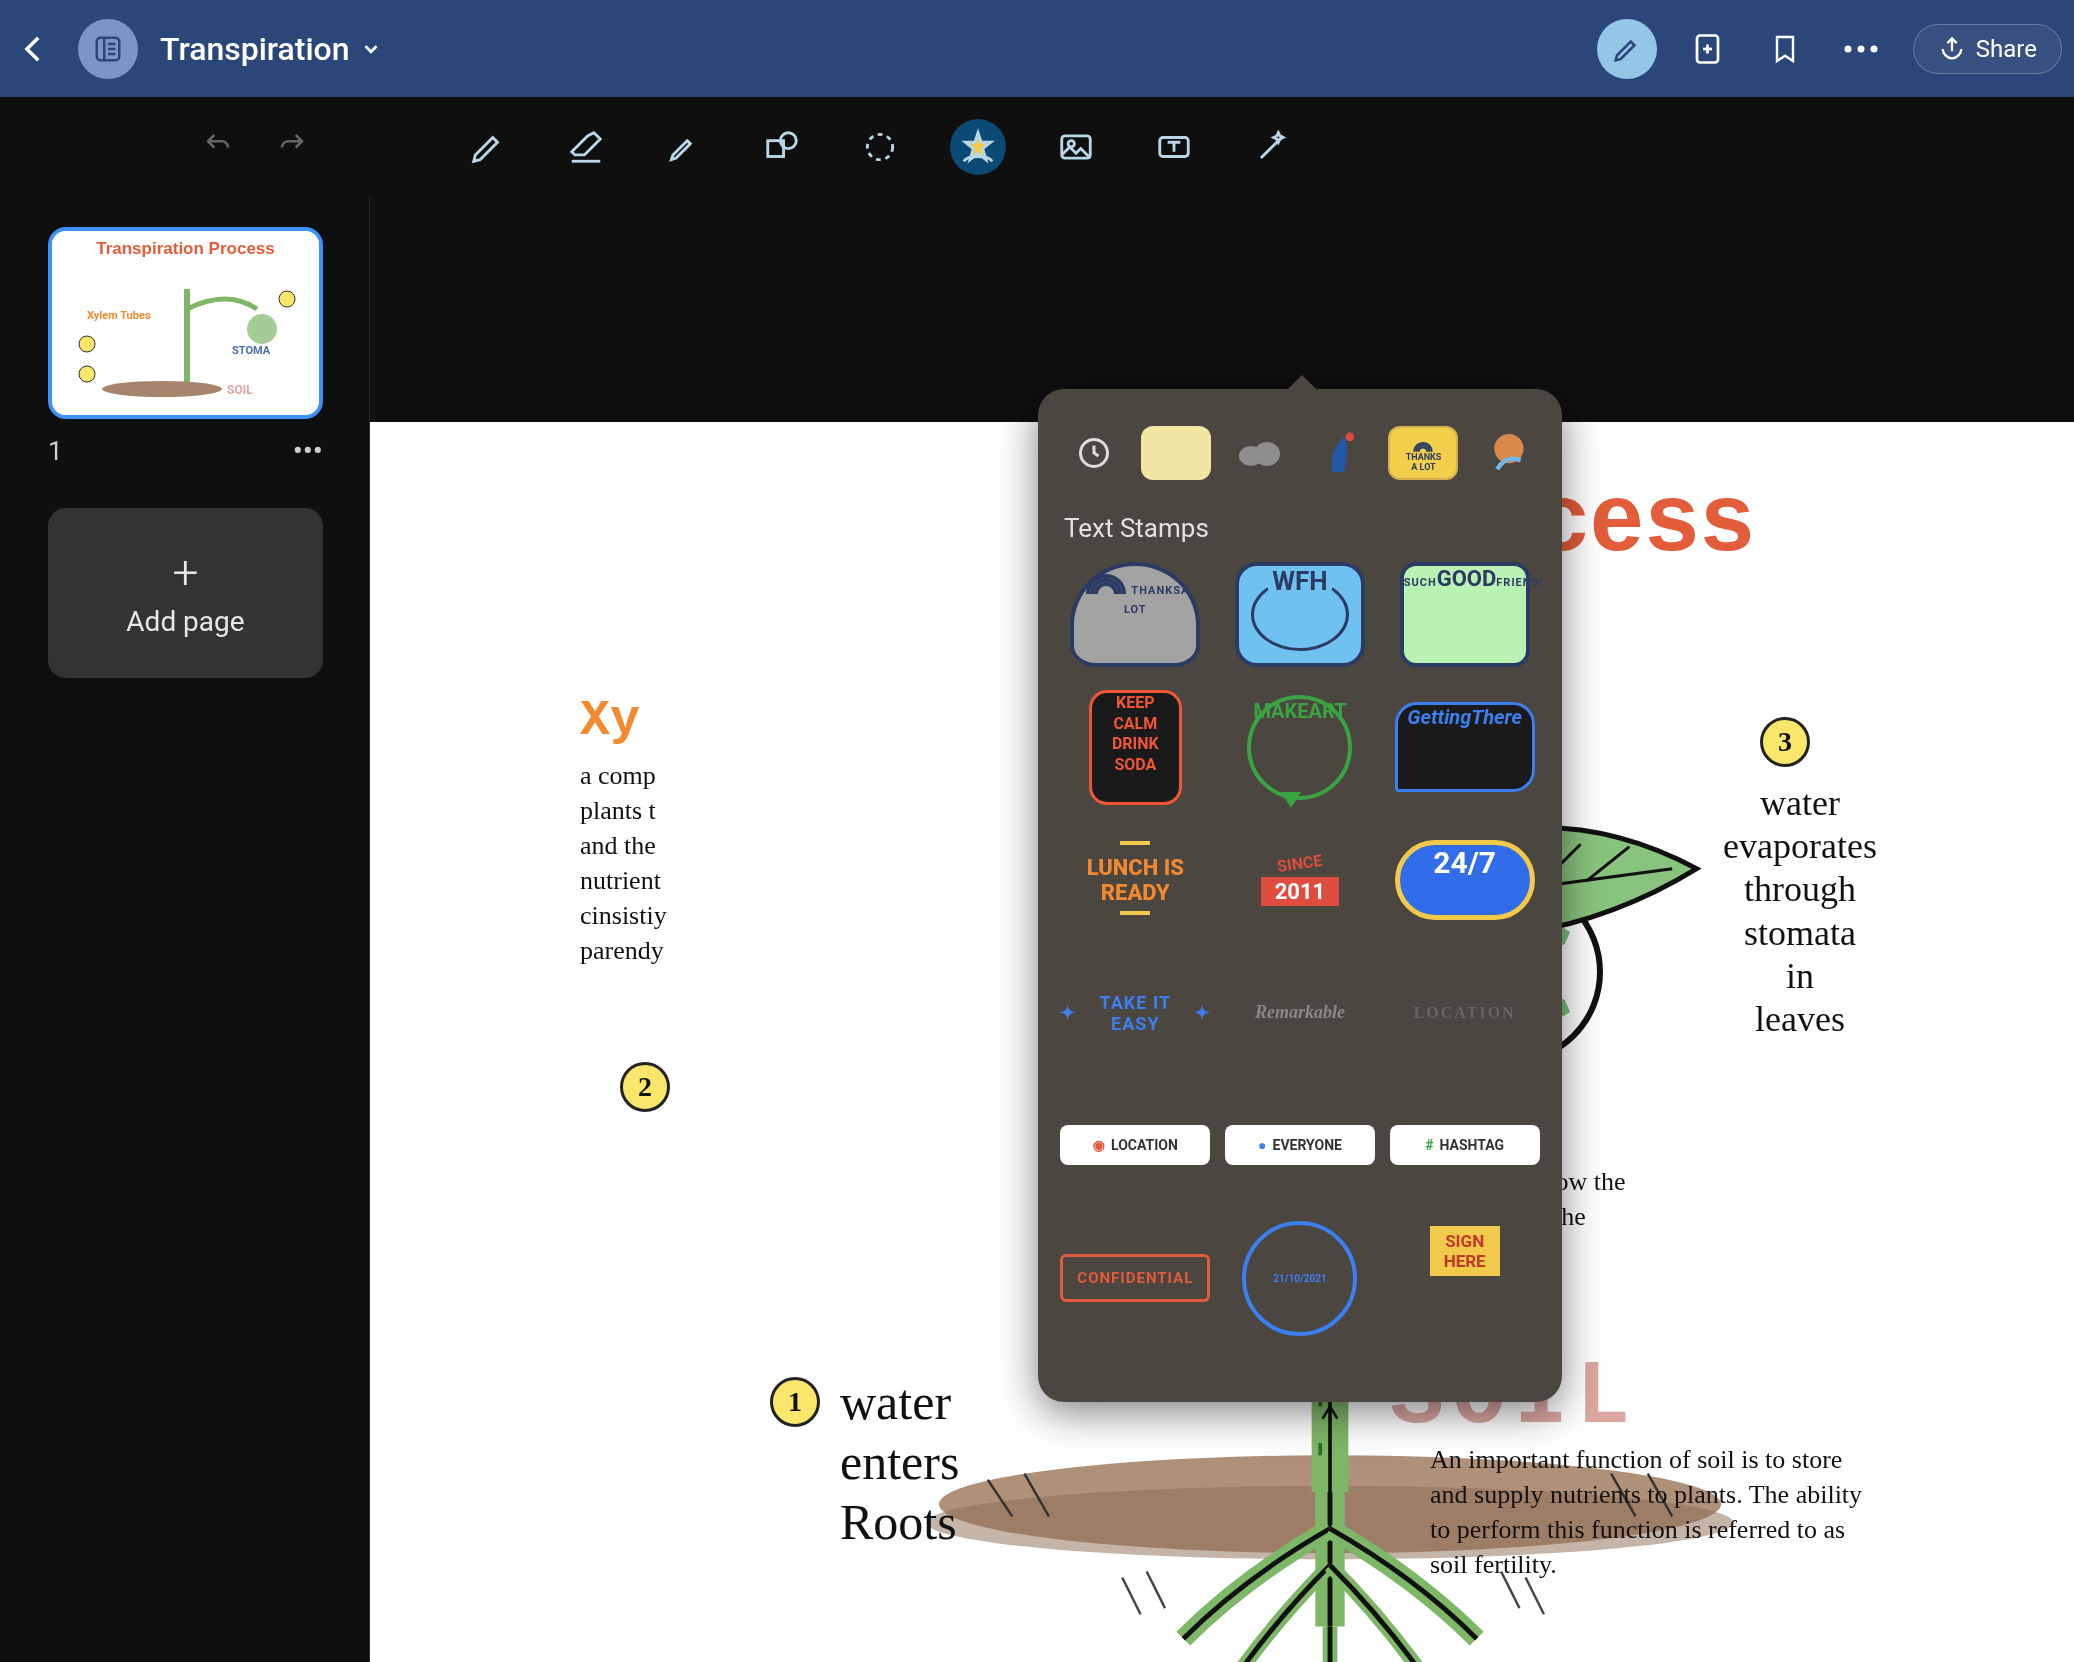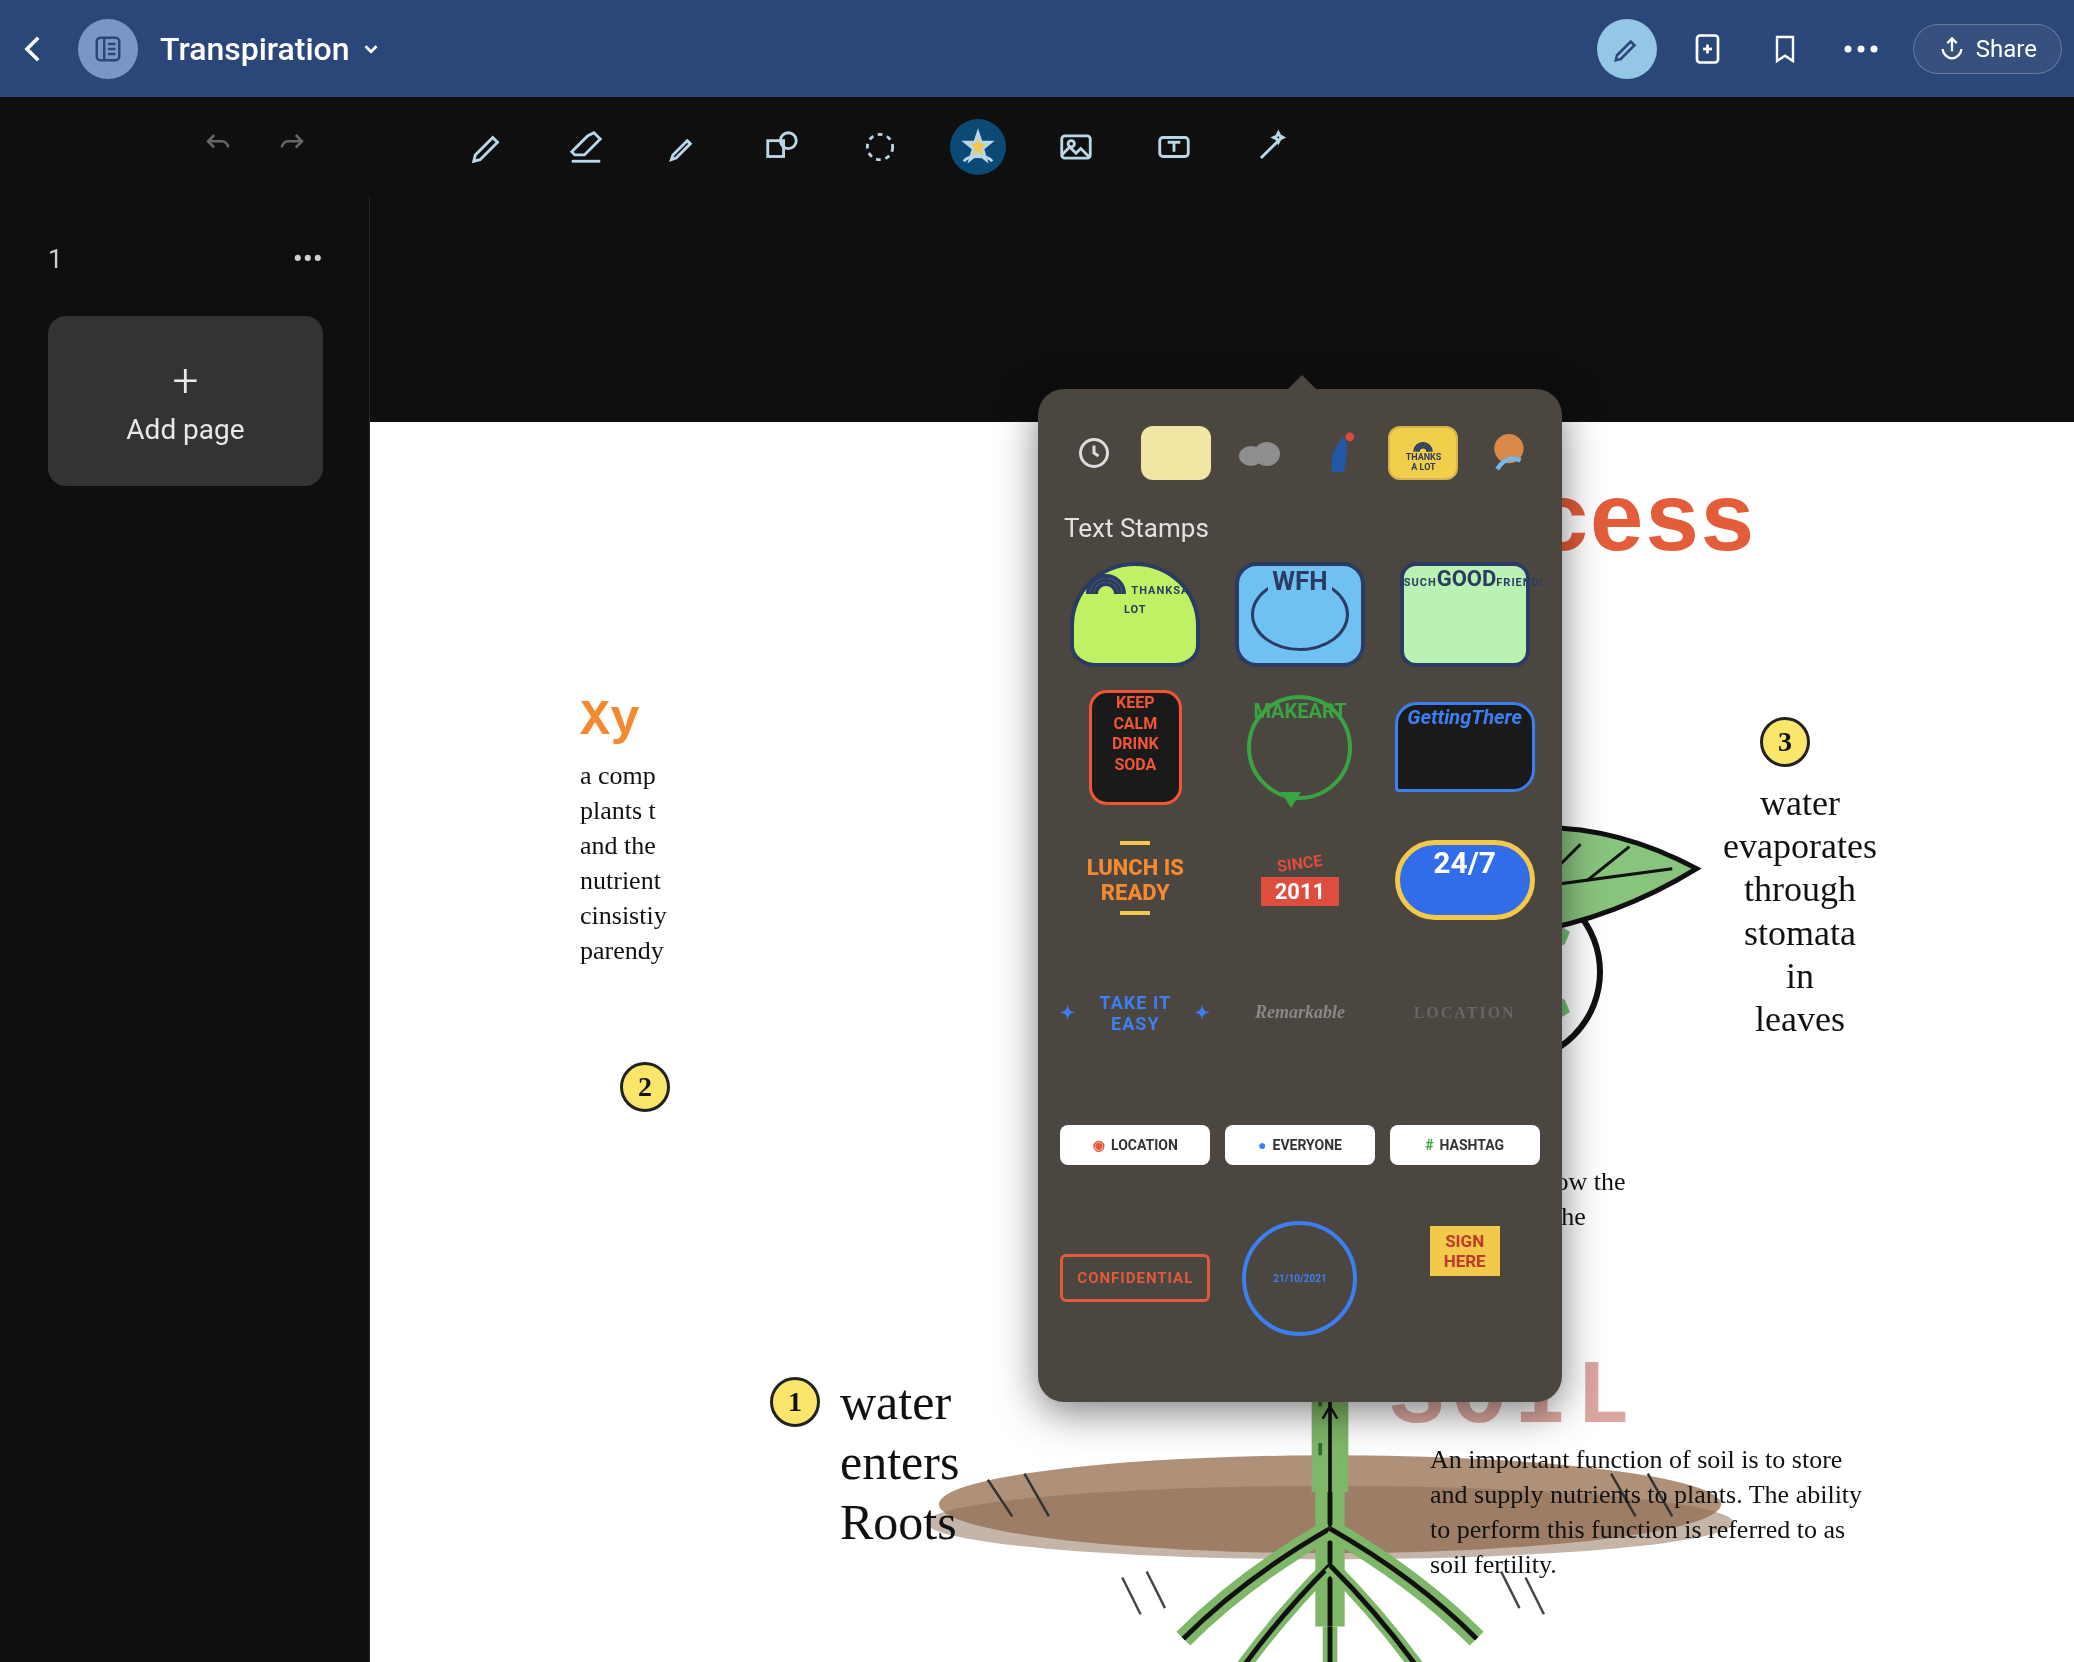--- a/index.html
+++ b/index.html
@@ -70,21 +70,21 @@
   .tab-chip.active { background:#6b655c; border:2px solid #d6b24c; }
   .tab-chip.recent svg circle { stroke:#ddd; }
   .tab-chip.note { background:#f2e6a4; }
   .tab-chip.cloud { color:#8e8e8e; }
   .section-head { font-size:26px; color:#e2e2e2; margin:20px 6px 14px; }
   .sticker-grid { display:grid; grid-template-columns:repeat(3, 1fr); gap:14px; padding:0 2px; overflow-y:auto; height:800px; }
   .sticker-grid::-webkit-scrollbar { width:6px; }
   .sticker-grid::-webkit-scrollbar-thumb { background:#777; border-radius:4px;}
   .stk { border-radius:12px; display:flex; align-items:center; justify-content:center; text-align:center; font-weight:700; font-size:16px; height:115px; }
   .stk .tiny { font-size:11px; letter-spacing:1px; font-weight:700;}
-  .stk-thanks { background:#bef264; border:4px solid #2b3b63; border-radius:50% 50% 20% 20% / 60% 60% 20% 20%; color:#2b3b63; flex-direction:column; height:105px; width:130px; margin:auto;}
+  .stk-thanks { background:#a3a3a3; border:4px solid #2b3b63; border-radius:50% 50% 20% 20% / 60% 60% 20% 20%; color:#2b3b63; flex-direction:column; height:105px; width:130px; margin:auto;}
   .stk-wfh { width:130px; height:105px; margin:auto; background:#6fc1f1; border:4px solid #2b3b63; border-radius:22px; color:#2b3b63; font-size:26px; position:relative;}
   .stk-wfh::before { content:""; position:absolute; inset:12px; border:3px solid #2b3b63; border-radius:50%;}
   .stk-good { width:130px; height:105px; margin:auto; background:#b9f2b2; border:4px solid #2b3b63; border-radius:16px; color:#2b3b63; flex-direction:column; gap:2px;}
   .stk-keep { width:93px; height:115px; margin:auto; background:#1a1a1a; border:3px solid #f05636; border-radius:18px; color:#f05636; font-size:16px; line-height:1.3; flex-direction:column;}
   .stk-make { width:105px; height:105px; margin:auto; border:4px solid #3aa443; border-radius:50%; color:#3aa443; font-size:20px; flex-direction:column; position:relative;}
   .stk-make::after { content:""; position:absolute; bottom:-12px; left:30px; width:0; height:0; border-left:10px solid transparent; border-right:10px solid transparent; border-top:16px solid #3aa443;}
   .stk-getting { width:140px; height:90px; margin:auto; background:#1a1a1a; border:3px solid #3c7ff0; border-radius:22px 22px 22px 4px; color:#3c7ff0; font-size:20px; font-style:italic; flex-direction:column;}
   .stk-lunch { color:#f38a2f; font-size:22px; flex-direction:column; gap:6px; font-weight:800;}
   .stk-lunch .bars { width:30px; height:4px; background:#f2c94a; margin-bottom:4px;}
   .stk-since { flex-direction:column; color:#de4d3d; font-size:16px; gap:4px;}
@@ -237,20 +237,37 @@
           <path d="M5 19L19 5"></path>
           <path d="M16 3l1 2 2 1-2 1-1 2-1-2-2-1 2-1 1-2z"></path>
         </svg>
       </div>
   </div>
 </div>
 
 <div class="main">
 
   <div class="sidebar">
+    <div class="thumb">
+      <div class="thumb-content">
+        <div class="thumb-mini">Transpiration Process</div>
+        <svg viewBox="0 0 275 150" width="275" height="150">
+            <line x1="135" y1="30" x2="135" y2="130" stroke="#7fb768" stroke-width="6"></line>
+            <path d="M135 50 q40 -20 70 0" stroke="#7fb768" stroke-width="5" fill="none"></path>
+            <ellipse cx="110" cy="130" rx="60" ry="8" fill="#a6856c"></ellipse>
+            <circle cx="210" cy="70" r="15" fill="#7fb768" opacity="0.7"></circle>
+            <text x="35" y="60" font-size="11" fill="#f38a2f" font-weight="bold">Xylem Tubes</text>
+            <text x="180" y="95" font-size="11" fill="#4b6fa9" font-weight="bold">STOMA</text>
+            <text x="175" y="135" font-size="12" fill="#dca7a0" font-weight="bold">SOIL</text>
+            <circle cx="35" cy="115" r="8" fill="#f9e66b" stroke="#333"></circle>
+            <circle cx="35" cy="85" r="8" fill="#f9e66b" stroke="#333"></circle>
+            <circle cx="235" cy="40" r="8" fill="#f9e66b" stroke="#333"></circle>
+          </svg>
+      </div>
+    </div>
     <div class="page-row">
       <span class="page-num">1</span>
       <span class="dots">•••</span>
     </div>
     <div class="add-page">
       <span class="plus">+</span>
       <span>Add page</span>
     </div>
   </div>
 

